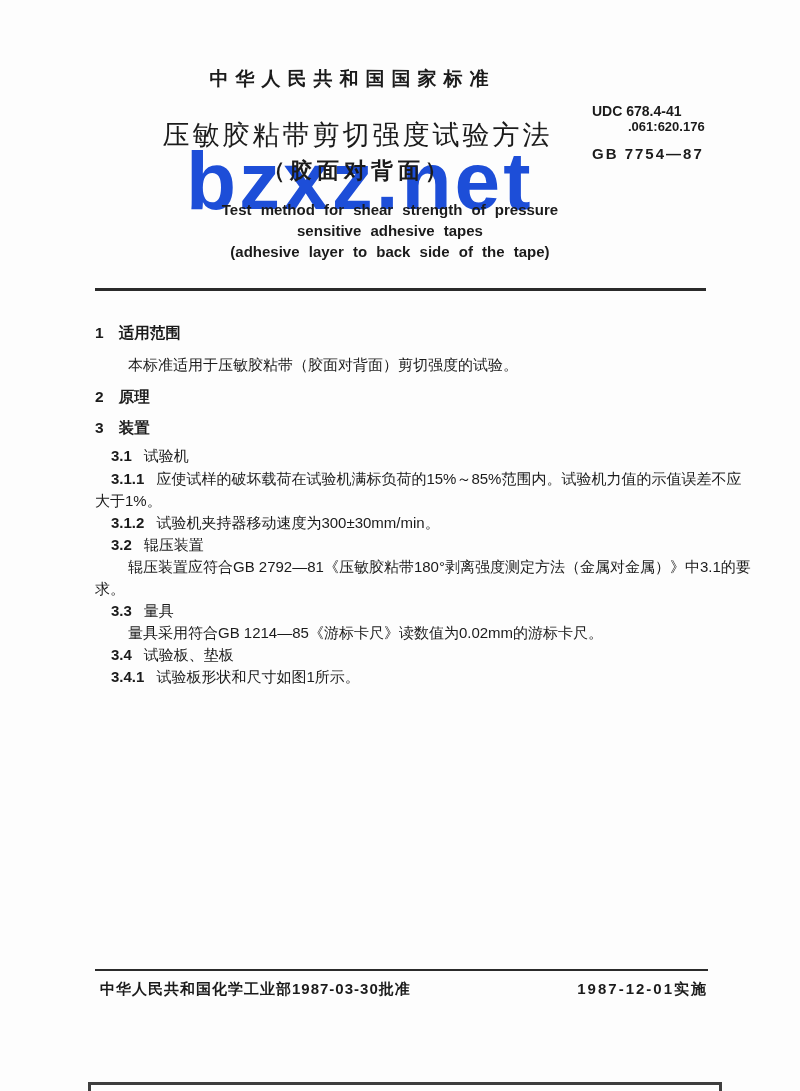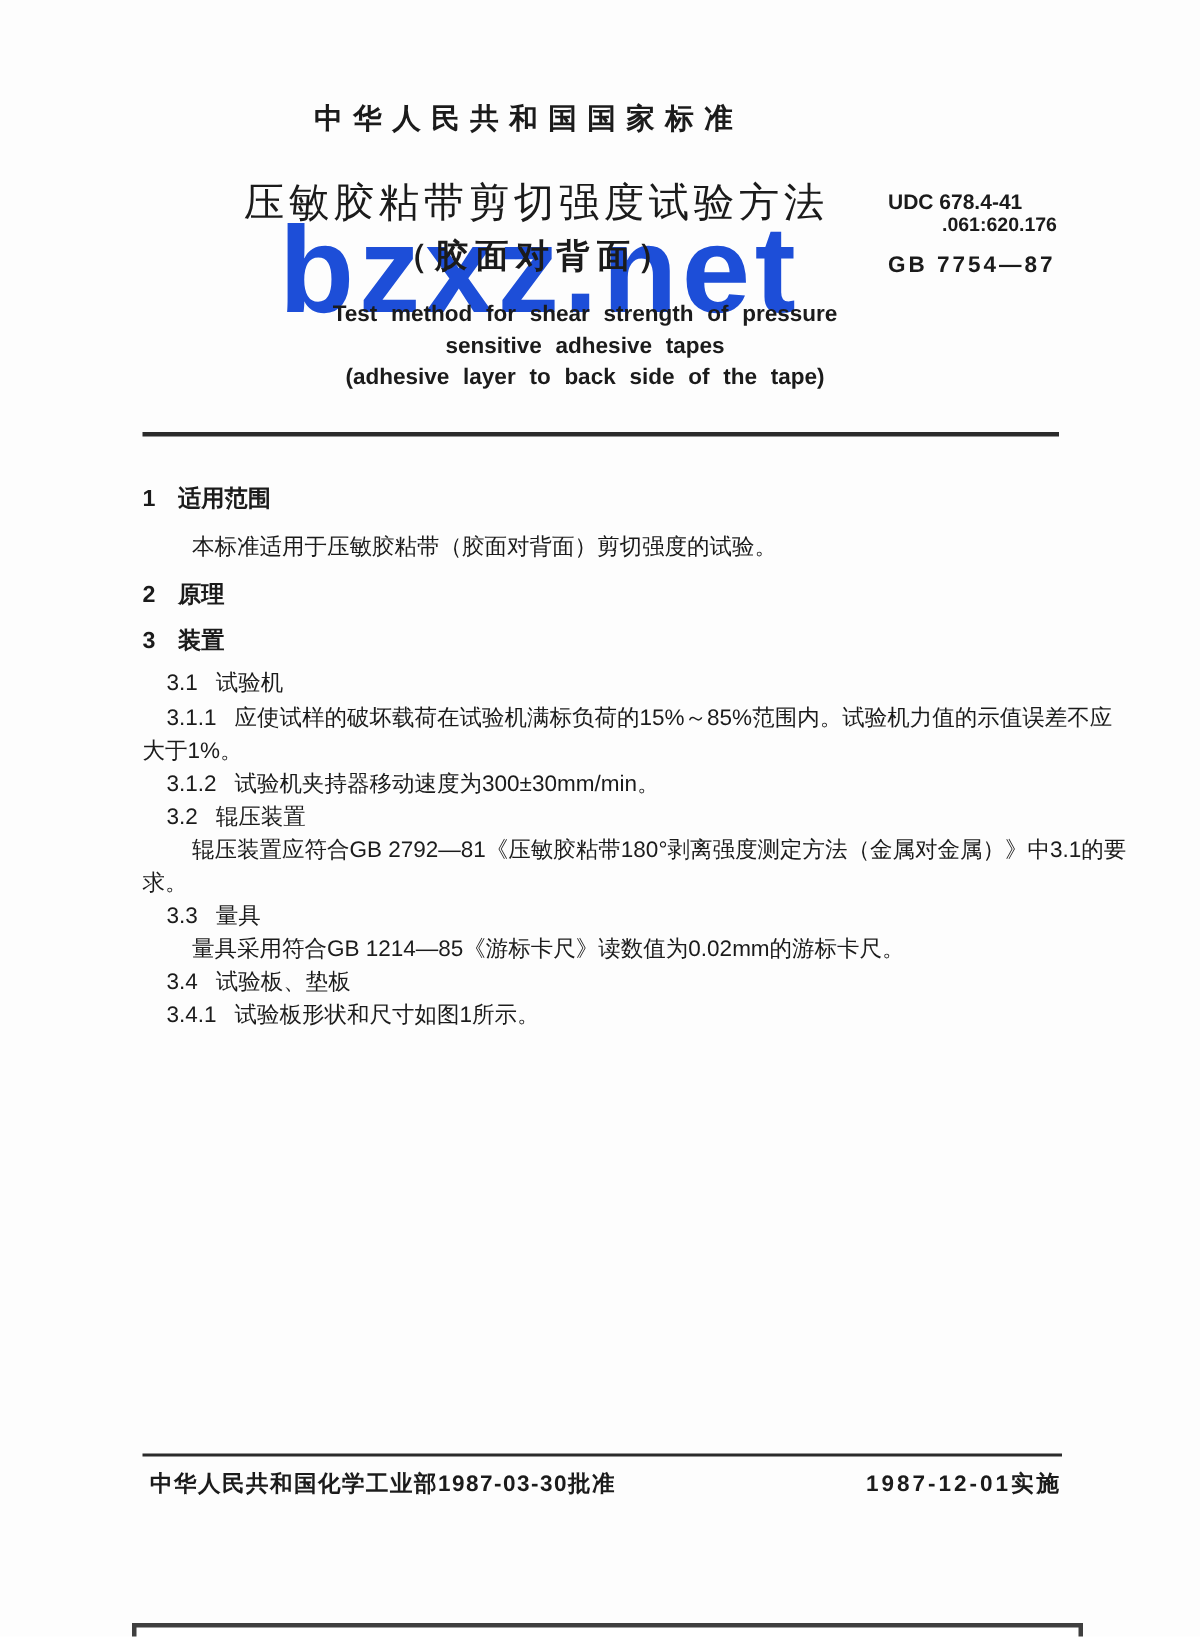--- a/index.html
+++ b/index.html
@@ -20,37 +20,37 @@
   .fg{position:relative;z-index:2;}
   
   .hdr-zh{
     position:absolute;left:95px;top:66px;width:515px;
     text-align:center;font-size:19px;font-weight:bold;letter-spacing:7px;
   }
   .title-block{position:absolute;left:95px;top:118px;width:525px;text-align:center;}
   .title-main{font-size:27px;font-weight:normal;letter-spacing:3px;line-height:34px;}
   .title-sub{font-size:22px;font-weight:bold;letter-spacing:5px;line-height:30px;margin-top:4px;}
   .udc-block{position:absolute;left:592px;top:104px;font-weight:bold;line-height:15px;}
-  .udc-1{font-size:14px;margin-top:23px;}
+  .udc-1{font-size:14px;}
   .udc-2{font-size:13px;padding-left:36px;}
   .std-no{font-size:15px;margin-top:12px;letter-spacing:2px;}
   .title-en{
     position:absolute;left:95px;top:199px;width:590px;
     text-align:center;font-size:15px;font-weight:bold;line-height:21px;word-spacing:5px;
   }
   
   .rule-top{position:absolute;left:95px;top:288px;width:611px;height:3px;background:#2b2b2b;}
   .rule-footer{position:absolute;left:95px;top:969px;width:613px;height:2px;background:#2b2b2b;}
   
   .body-col{position:absolute;left:95px;top:322px;width:620px;font-size:15px;line-height:22px;}
   .line{white-space:nowrap;}
   .h1{font-weight:bold;font-size:15.5px;}
   .h1 .no{display:inline-block;margin-right:15px;}
   .h2,.h2run{padding-left:16px;}
-  .h2 .no,.h2run .no{font-weight:normal;display:inline-block;margin-right:12px;}
+  .h2 .no,.h2run .no{font-weight:bold;display:inline-block;margin-right:12px;}
   .p{text-indent:33px;}
   .cont{text-indent:0;}
   .mt10{margin-top:10px;}
   .mt9{margin-top:9px;}
   .mt6{margin-top:6px;}
   .mt1{margin-top:1px;}
   
   .footer-row{position:absolute;left:0;top:980px;width:800px;font-weight:bold;font-size:15px;}
   .footer-left{position:absolute;left:100px;letter-spacing:1px;}
   .footer-right{position:absolute;right:92px;letter-spacing:2px;}

